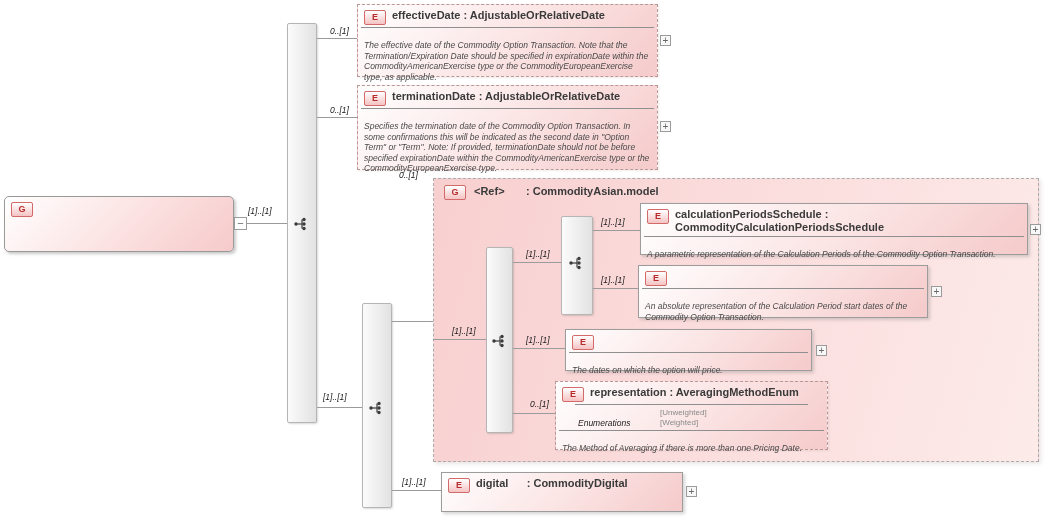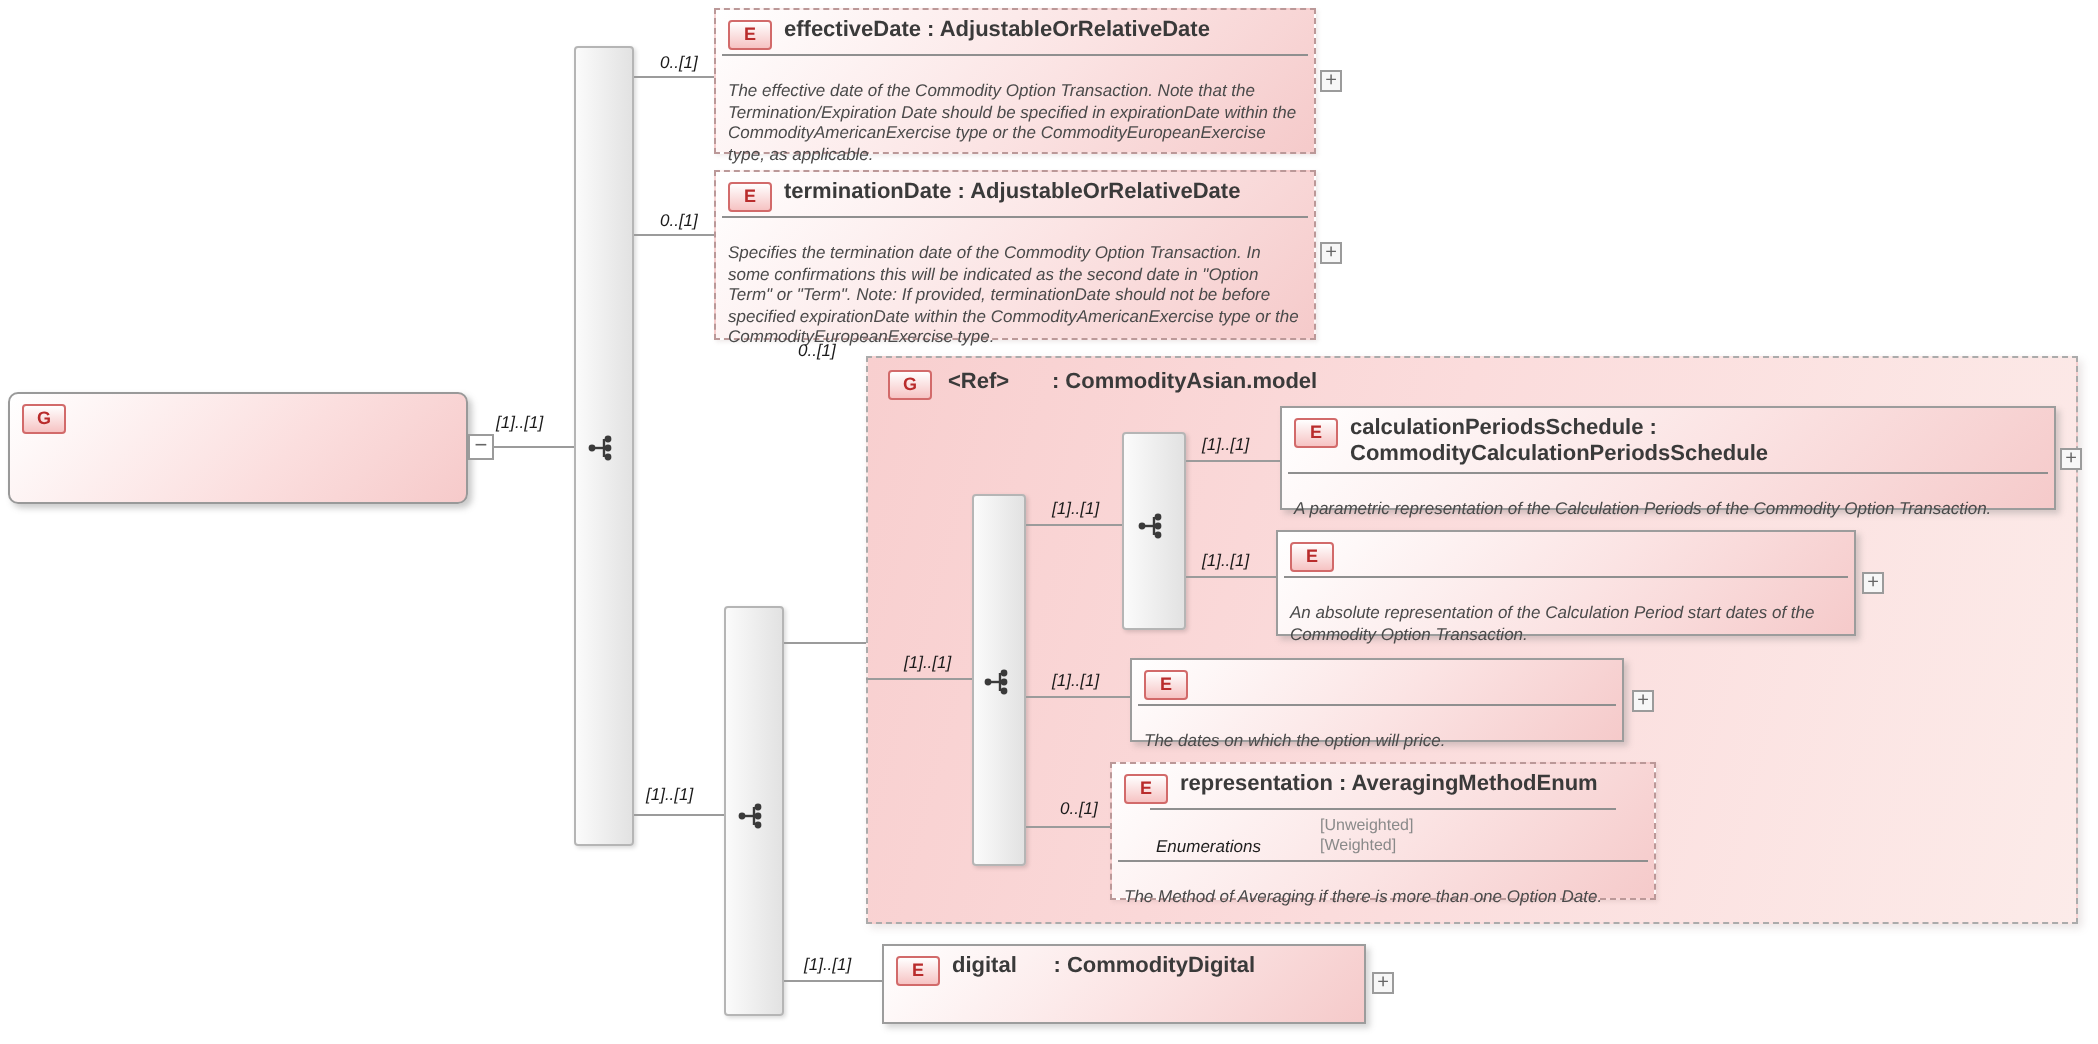--- a/index.html
+++ b/index.html
@@ -209,21 +209,21 @@
       <span class="tbox">E</span>
       <span class="etitle">representation : AveragingMethodEnum</span>
     </div>
     <div class="enumrow">
       <span class="enumlabel">Enumerations</span>
       <span class="enumvals">
         <span style="display:block;">[Unweighted]</span>
         <span style="display:block;">[Weighted]</span>
       </span>
     </div>
-    <div class="eann">The Method of Averaging if there is more than one Option Date.</div>
+    <div class="eann">The Method of Averaging if there is more than one Pricing Date.</div>
   </div>
 
   <div class="hl" style="left:392px;top:490px;width:49px;"></div>
   <div class="card" style="left:402px;top:477px;">[1]..[1]</div>
   <div class="ebox" style="left:441px;top:472px;width:242px;height:40px;">
     <div class="ebox-head">
       <span class="tbox">E</span>
       <span class="etitle">digital      : CommodityDigital</span>
     </div>
   </div>

